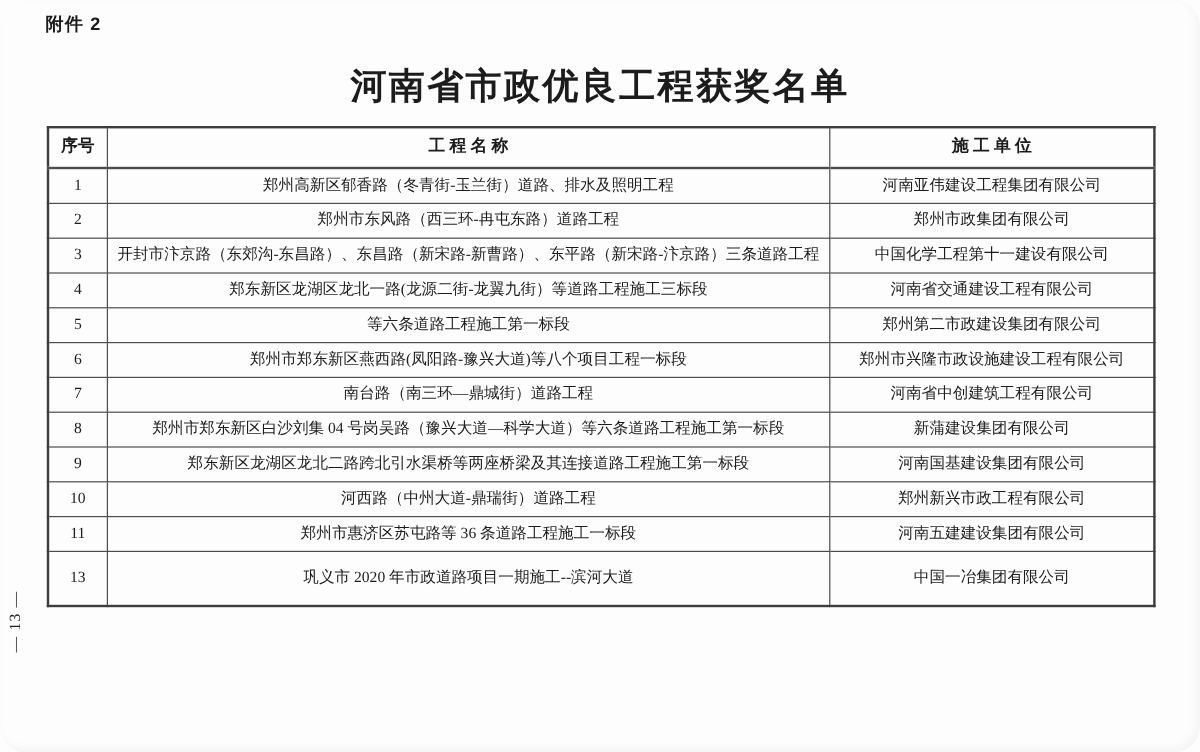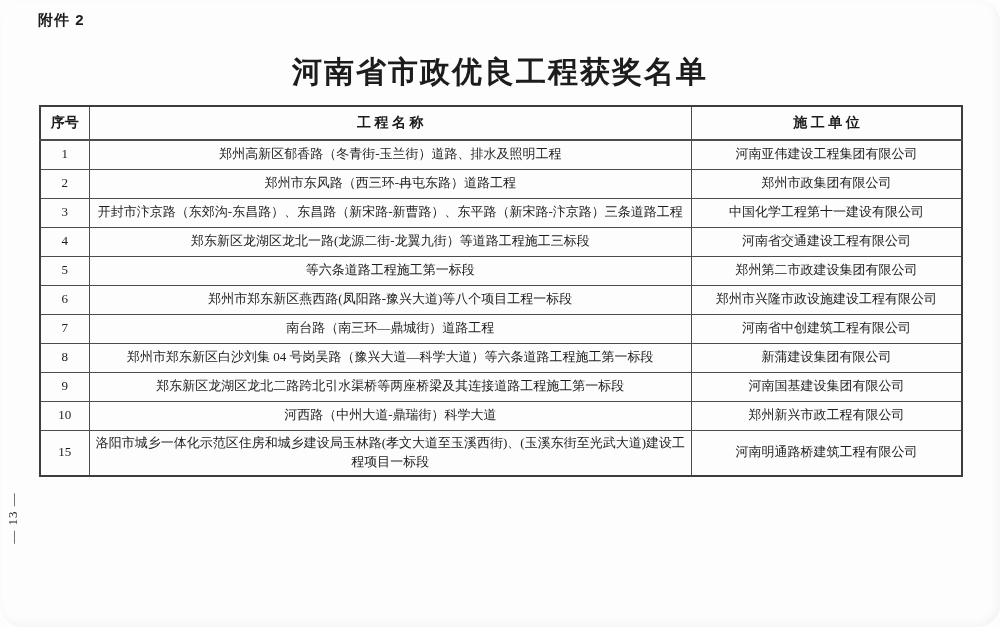--- a/index.html
+++ b/index.html
@@ -152,26 +152,31 @@
           <td class="col-project">郑州市郑东新区白沙刘集 04 号岗吴路（豫兴大道—科学大道）等六条道路工程施工第一标段</td>
           <td class="col-unit">新蒲建设集团有限公司</td>
         </tr>
         <tr>
           <td class="col-no">9</td>
           <td class="col-project">郑东新区龙湖区龙北二路跨北引水渠桥等两座桥梁及其连接道路工程施工第一标段</td>
           <td class="col-unit">河南国基建设集团有限公司</td>
         </tr>
         <tr>
           <td class="col-no">10</td>
-          <td class="col-project">河西路（中州大道-鼎瑞街）科学大道</td>
+          <td class="col-project">河西路（中州大道-鼎瑞街）道路工程</td>
           <td class="col-unit">郑州新兴市政工程有限公司</td>
         </tr>
         <tr>
-          <td class="col-no">15</td>
-          <td class="col-project">洛阳市城乡一体化示范区住房和城乡建设局玉林路(孝文大道至玉溪西街)、(玉溪东街至光武大道)建设工程项目一标段</td>
-          <td class="col-unit">河南明通路桥建筑工程有限公司</td>
+          <td class="col-no">11</td>
+          <td class="col-project">郑州市惠济区苏屯路等 36 条道路工程施工一标段</td>
+          <td class="col-unit">河南五建建设集团有限公司</td>
+        </tr>
+        <tr>
+          <td class="col-no">13</td>
+          <td class="col-project">巩义市 2020 年市政道路项目一期施工--滨河大道</td>
+          <td class="col-unit">中国一冶集团有限公司</td>
         </tr>
       </tbody>
   </table>
 
   <div class="page-number">— 13 —</div>
 
 </div>
 
 </body></html>

